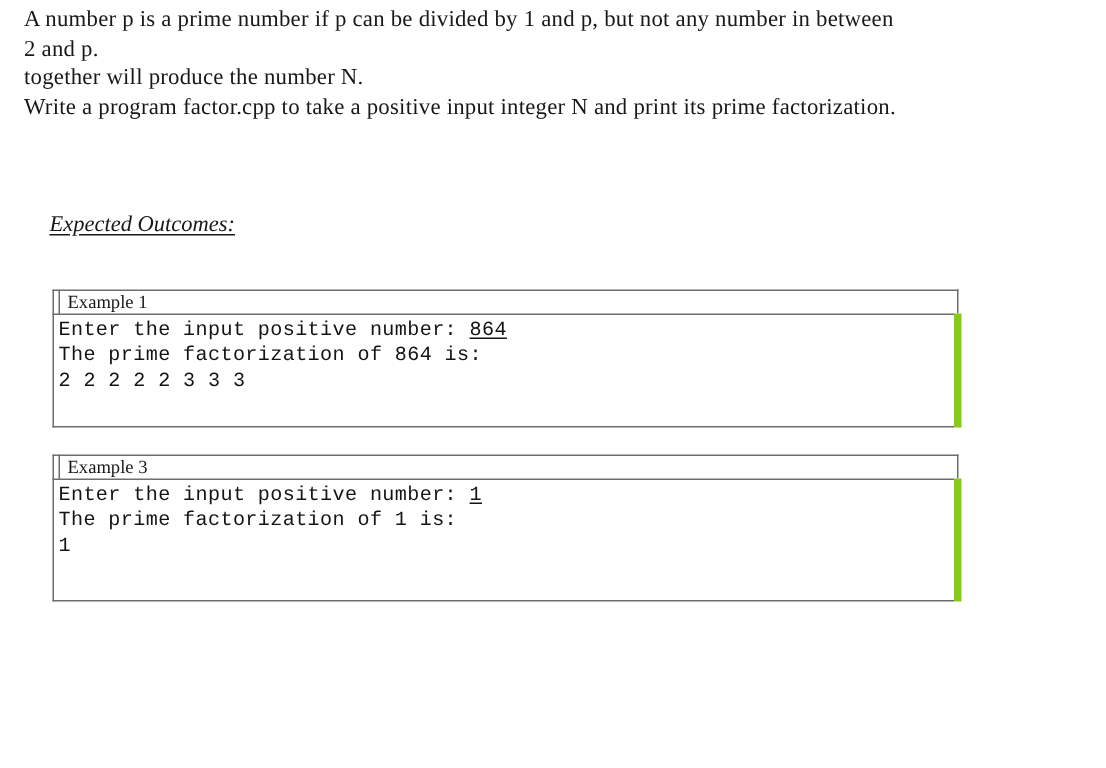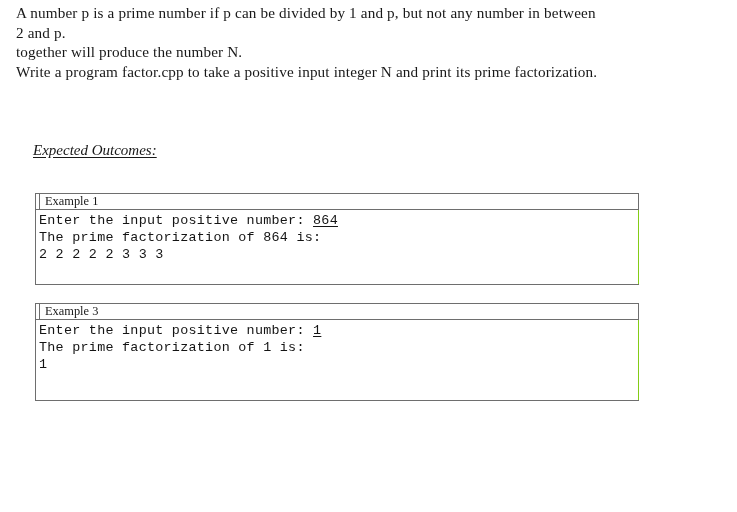--- a/index.html
+++ b/index.html
@@ -80,21 +80,21 @@
     font-size: 12.4px;
     line-height: 15px;
     color: #181818;
     padding-left: 5px !important;
     white-space: pre;
   }
 
   
   .ex-body-row td {
     border-left: 1px solid #6e6e6e;
-    border-right: 1px solid #84cc16;
+    border-right: 5px solid #84cc16;
     border-bottom: 1px solid #6e6e6e;
   }
   .ex-body-cell {
     padding: 2px 0 0 3px !important;
   }
   .console {
     font-family: "Liberation Mono", "DejaVu Sans Mono", monospace;
     font-size: 13.4px;
     line-height: 17.2px;
     color: #141414;

